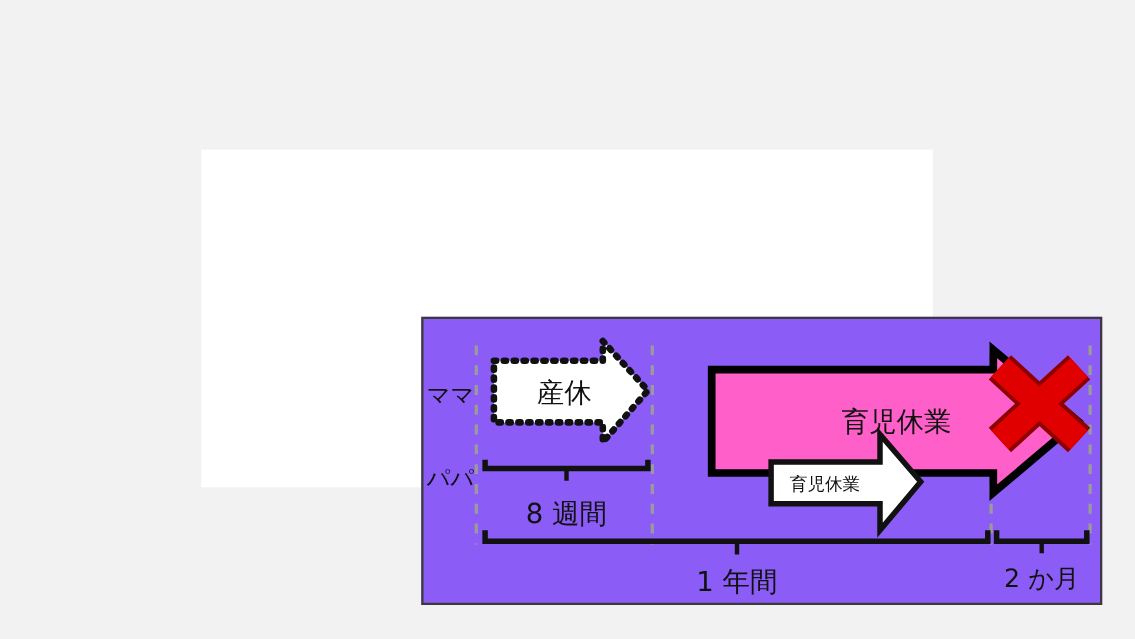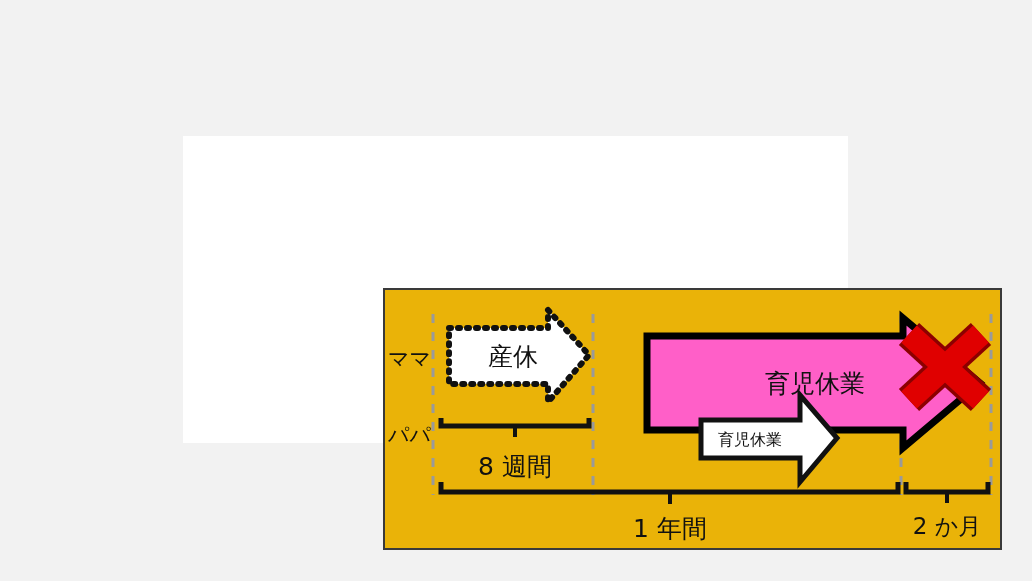--- a/index.html
+++ b/index.html
@@ -28,21 +28,21 @@
 
   
   #diagram-frame {
     position: absolute;
     left: 200px;
     top: 152px;
     width: 619px;
     height: 262px;
     border: 2px solid #3a3a3a;
     box-sizing: border-box;
-    background: #eab308;
+    background: #8b5cf6;
     text-decoration: underline;
   }
 
   
   #diagram-svg {
     position: absolute;
     left: 0;
     top: 0;
     width: 619px;
     height: 262px;

